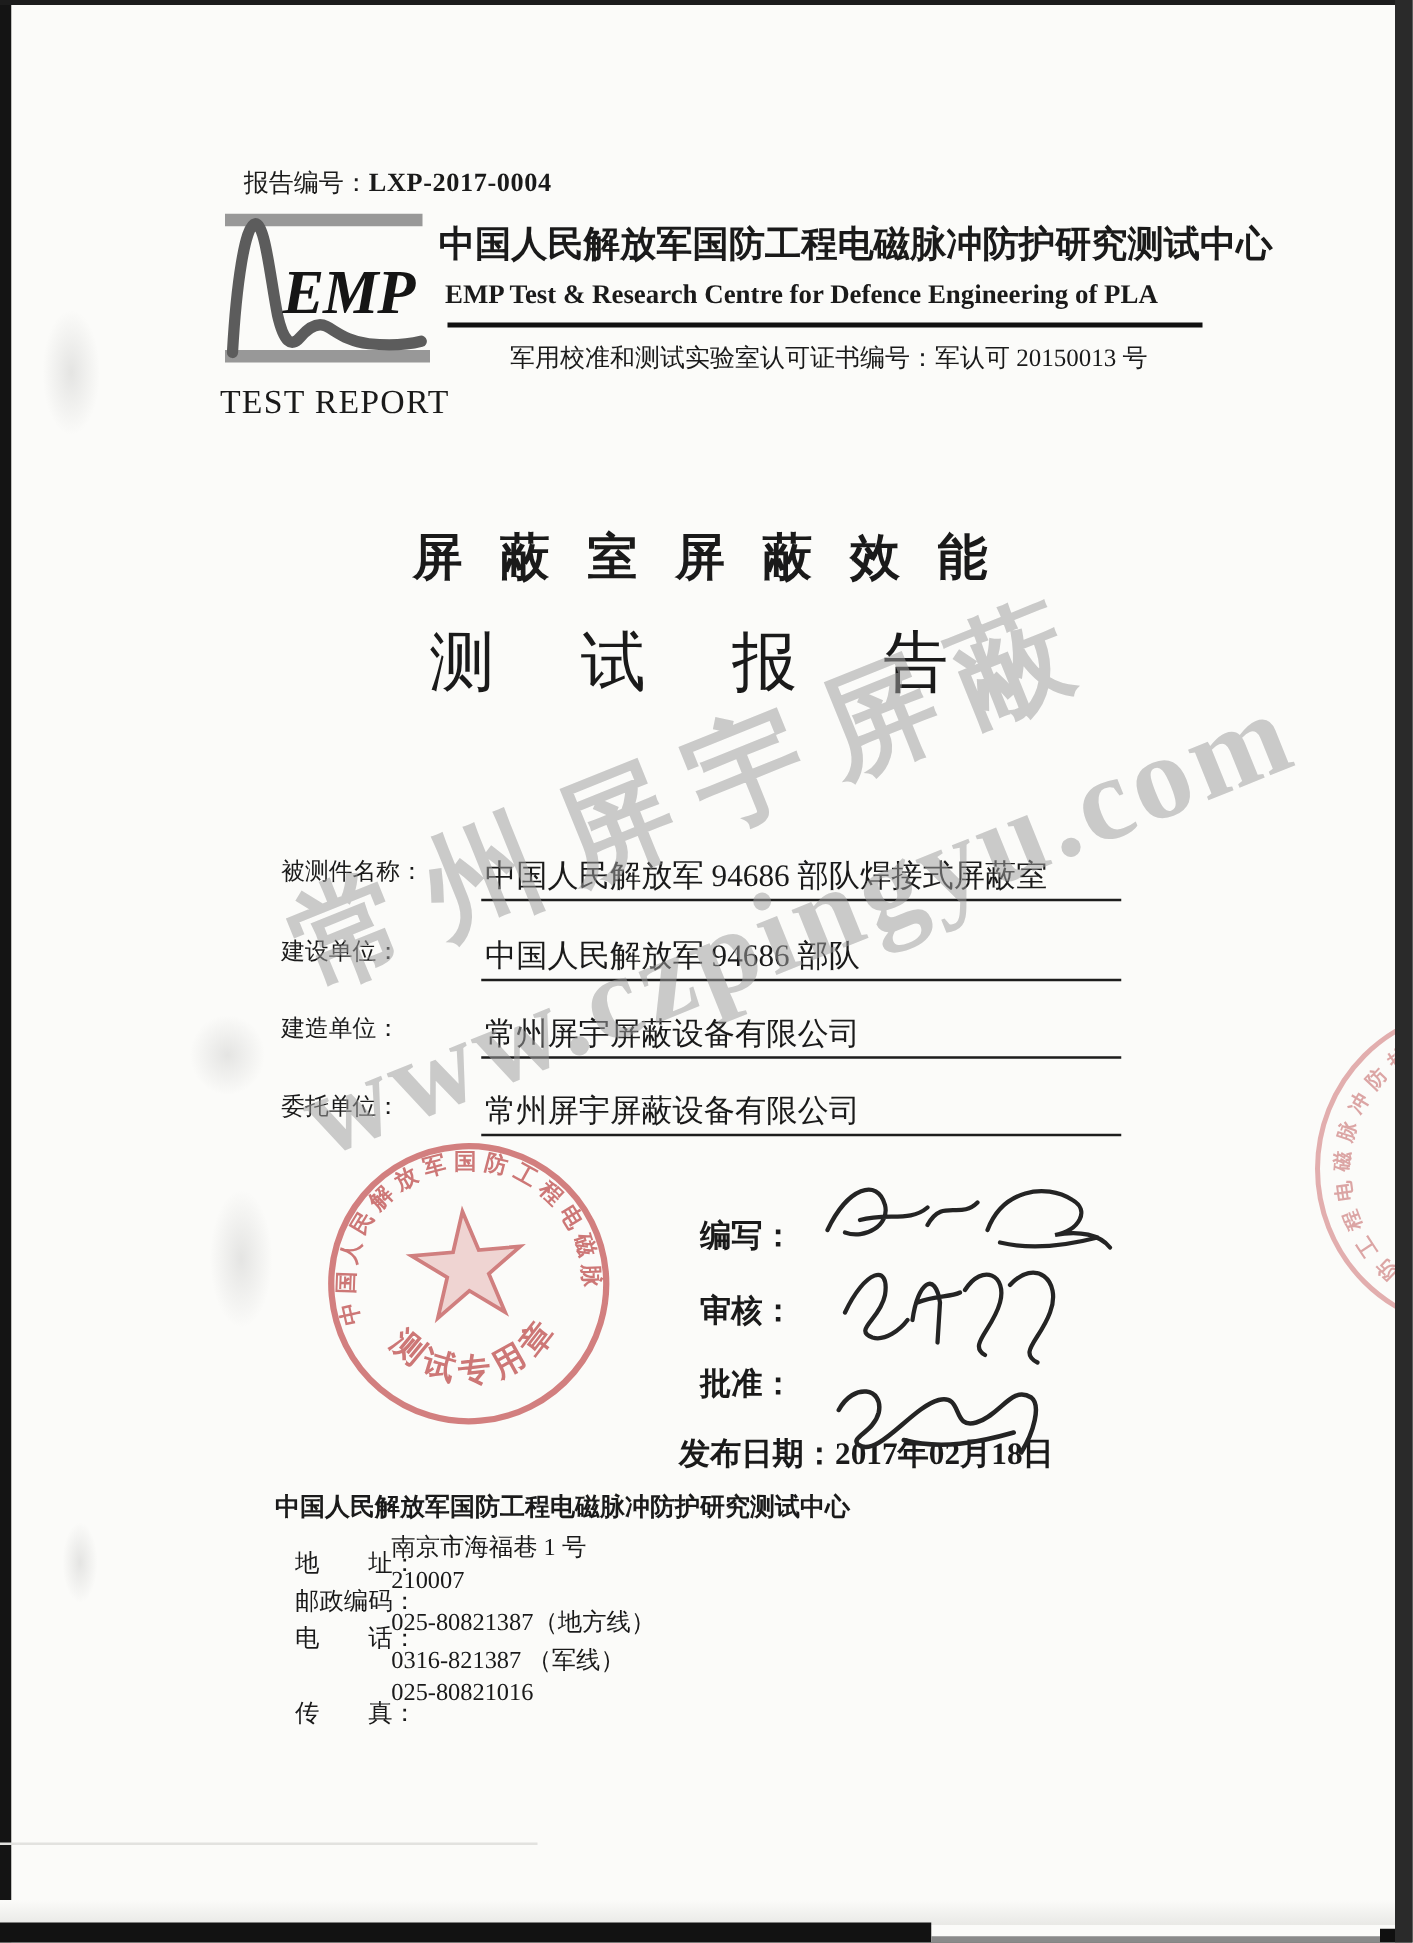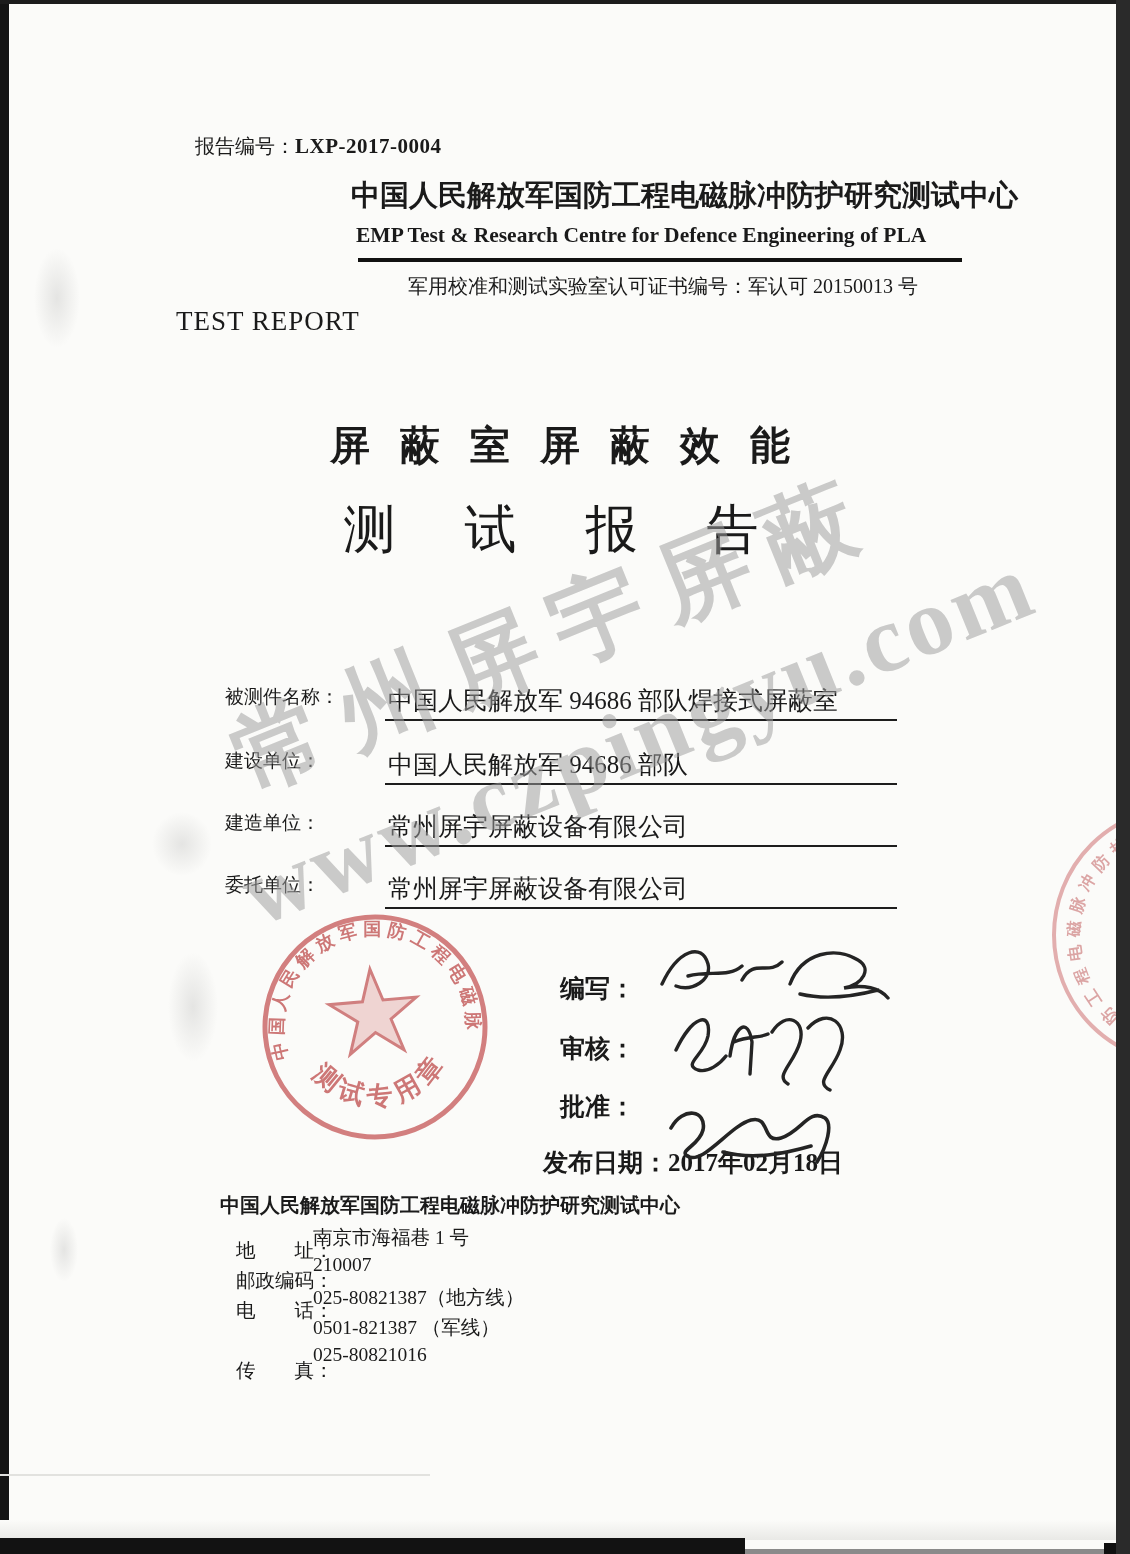--- a/index.html
+++ b/index.html
@@ -76,20 +76,28 @@
   <div class="edge-left"></div>
   <div class="edge-top"></div>
   <div class="crease"></div>
   <div class="smudge sm1"></div>
   <div class="smudge sm2"></div>
   <div class="smudge sm3"></div>
   <div class="smudge sm4"></div>
 
   <div class="report-no"><span>报告编号：</span><b>LXP-2017-0004</b></div>
 
+  <div class="logo">
+    <svg width="172" height="130" viewBox="0 0 172 130" xmlns="http://www.w3.org/2000/svg">
+      <rect x="4" y="5" width="158" height="10" fill="#989898"></rect>
+      <rect x="4" y="114" width="164" height="10" fill="#989898"></rect>
+      <path d="M10,116 C13,62 20,14 28,13 C36,12 40,55 46,86 C51,108 57,112 64,104 C70,97 77,91 85,95 C93,99 101,107 119,109 C139,111 153,109 161,107" fill="none" stroke="#5c5c5c" stroke-width="9" stroke-linecap="round"></path>
+      <text x="50" y="84" font-size="50" font-weight="bold" font-style="italic" font-family="'Liberation Serif',serif" fill="#151515" letter-spacing="-1">EMP</text>
+    </svg>
+  </div>
 
   <div class="org-cn">中国人民解放军国防工程电磁脉冲防护研究测试中心</div>
   <div class="org-en">EMP Test &amp; Research Centre for Defence Engineering of PLA</div>
   <div class="header-rule"></div>
   <div class="accreditation">军用校准和测试实验室认可证书编号：军认可 20150013 号</div>
   <div class="test-report">TEST REPORT</div>
 
   <div class="titles">
     <div class="title1">屏 蔽 室 屏 蔽 效 能</div>
     <div class="title2">测 试 报 告</div>
@@ -180,21 +188,21 @@
   <div class="foot-row ftr1">
     <span class="ft-label">邮政编码：</span>
     <span class="ft-value">210007</span>
   </div>
   <div class="foot-row ftr2">
     <span class="ft-label">电　　话：</span>
     <span class="ft-value">025-80821387（地方线）</span>
   </div>
   <div class="foot-row ftr3">
     <span class="ft-label"></span>
-    <span class="ft-value">0501-821387 （军线）</span>
+    <span class="ft-value">0316-821387 （军线）</span>
   </div>
   <div class="foot-row ftr4">
     <span class="ft-label">传　　真：</span>
     <span class="ft-value">025-80821016</span>
   </div>
 
   <div class="edge-bottom-shade"></div>
   <div class="edge-bottom"></div>
   <div class="edge-bottom2"></div>
   <div class="edge-corner"></div>

